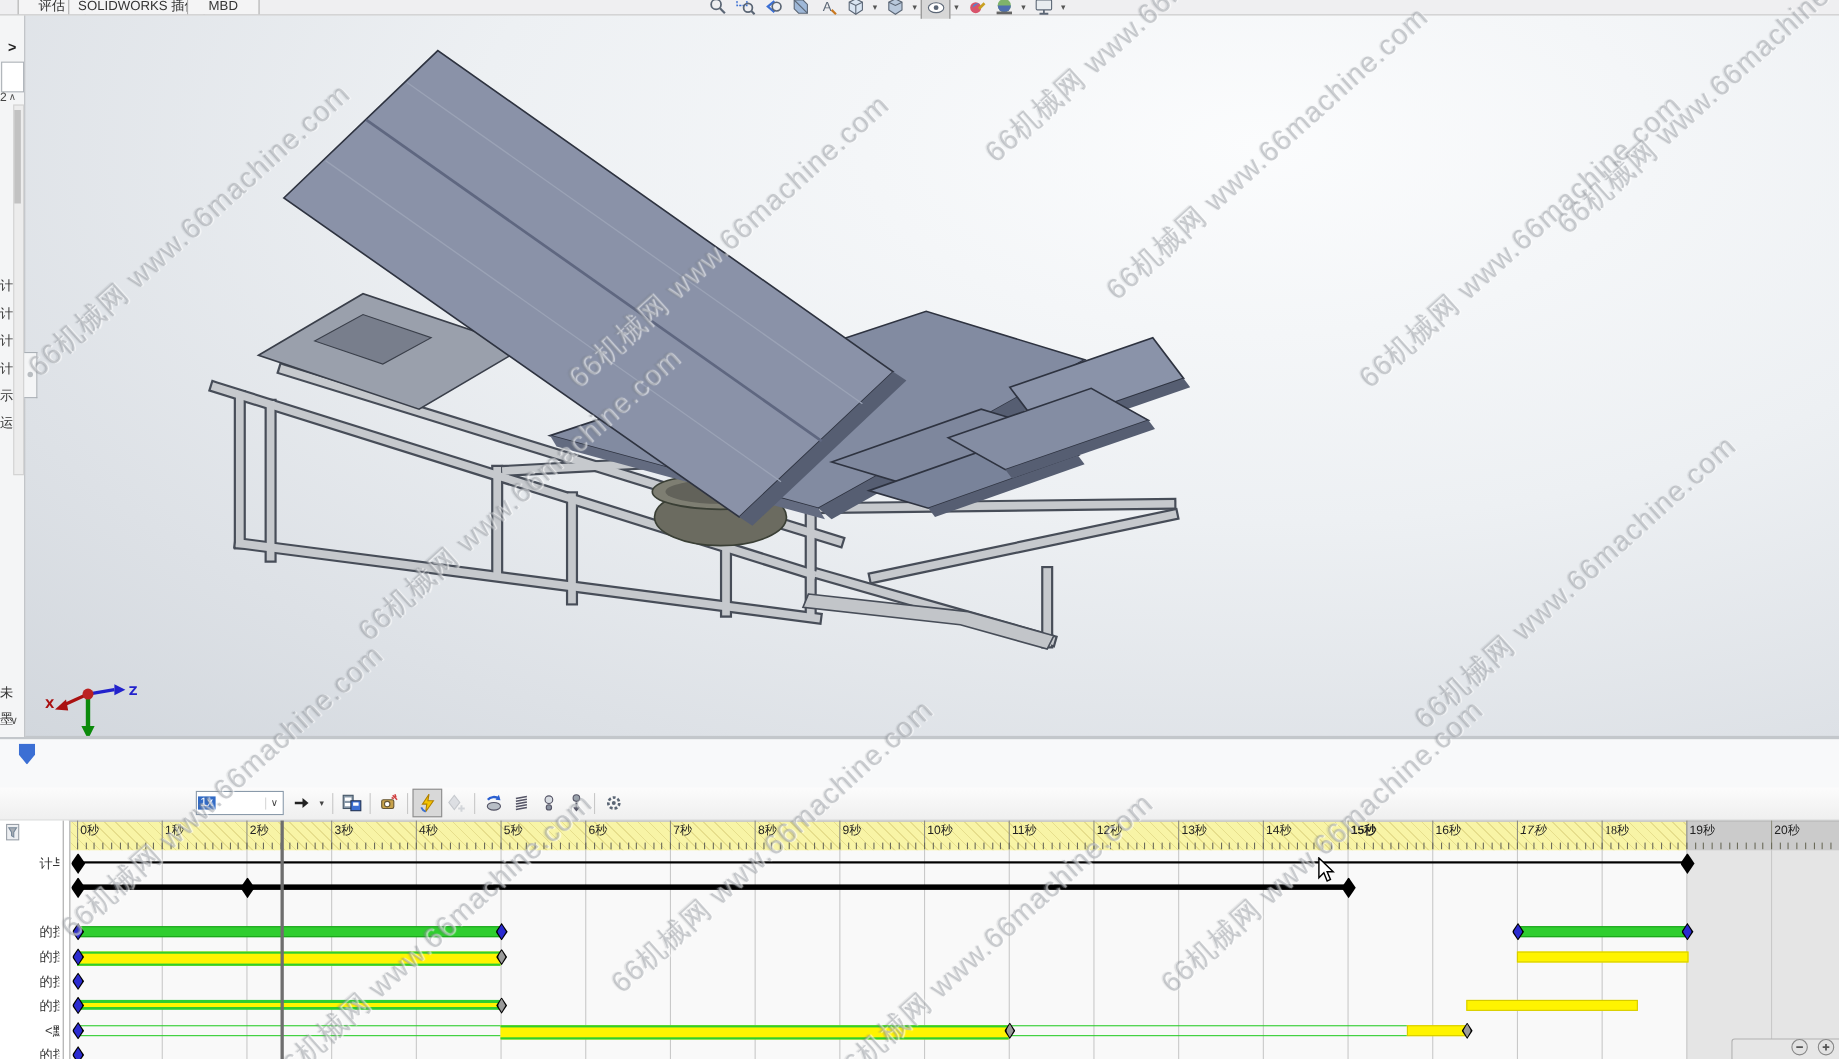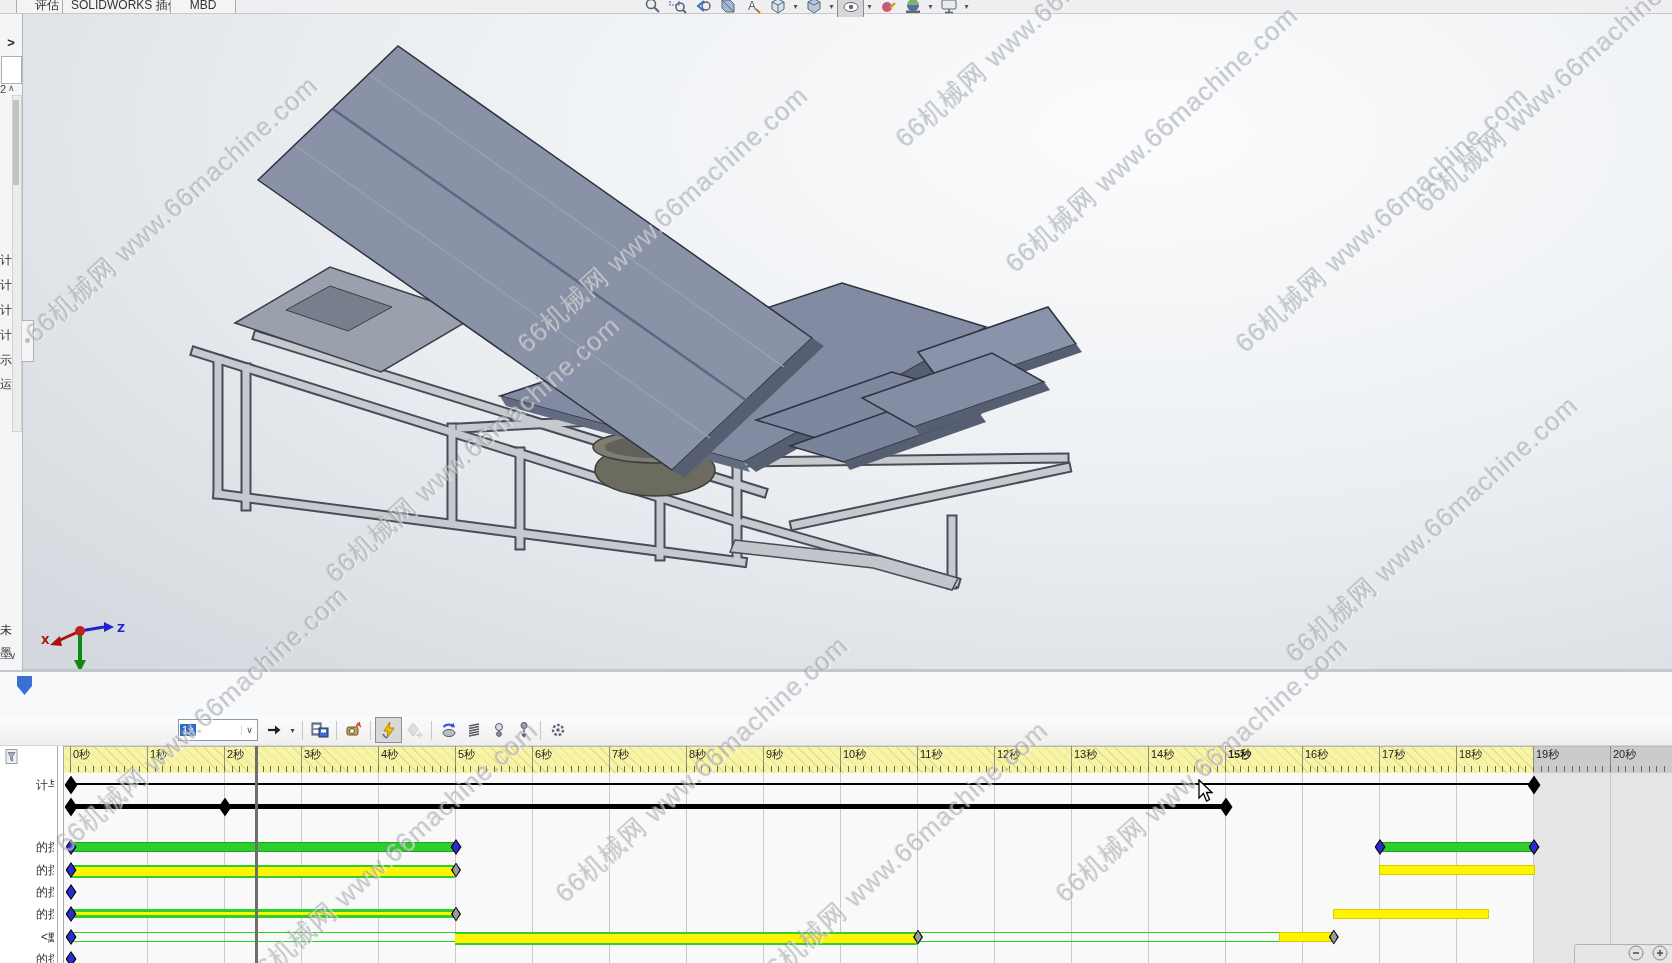--- a/index.html
+++ b/index.html
@@ -437,24 +437,24 @@
       <div class="ruler-sec" style="left: 1148px;"></div>
       <div class="ruler-label" style="left: 1151px;">14秒</div>
       <div class="gridline" style="left: 1148px;"></div>
       <div class="ruler-sec" style="left: 1225px;"></div>
       <div class="ruler-label" style="left: 1228px; font-weight: bold;">15秒</div>
       <div class="gridline" style="left: 1225px;"></div>
       <div class="ruler-sec" style="left: 1302px;"></div>
       <div class="ruler-label" style="left: 1305px;">16秒</div>
       <div class="gridline" style="left: 1302px;"></div>
       <div class="ruler-sec" style="left: 1379px;"></div>
-      <div class="ruler-label" style="left: 1382px;">17秒</div>
+      <div class="ruler-label" style="left: 1382px; font-style: italic;">17秒</div>
       <div class="gridline" style="left: 1379px;"></div>
       <div class="ruler-sec" style="left: 1456px;"></div>
-      <div class="ruler-label" style="left: 1459px;">18秒</div>
+      <div class="ruler-label" style="left: 1459px; font-family: Liberation Serif, serif;">18秒</div>
       <div class="gridline" style="left: 1456px;"></div>
       <div class="ruler-sec" style="left: 1533px;"></div>
       <div class="ruler-label" style="left: 1536px;">19秒</div>
       <div class="gridline" style="left: 1533px;"></div>
       <div class="ruler-sec" style="left: 1610px;"></div>
       <div class="ruler-label" style="left: 1613px;">20秒</div>
       <div class="gridline" style="left: 1610px;"></div>
       <div class="ruler-tick" style="left: 70px; top: 766px; height: 6px;"></div>
       <div class="ruler-tick" style="left: 77.7px; top: 766px; height: 6px;"></div>
       <div class="ruler-tick" style="left: 85.4px; top: 766px; height: 6px;"></div>

